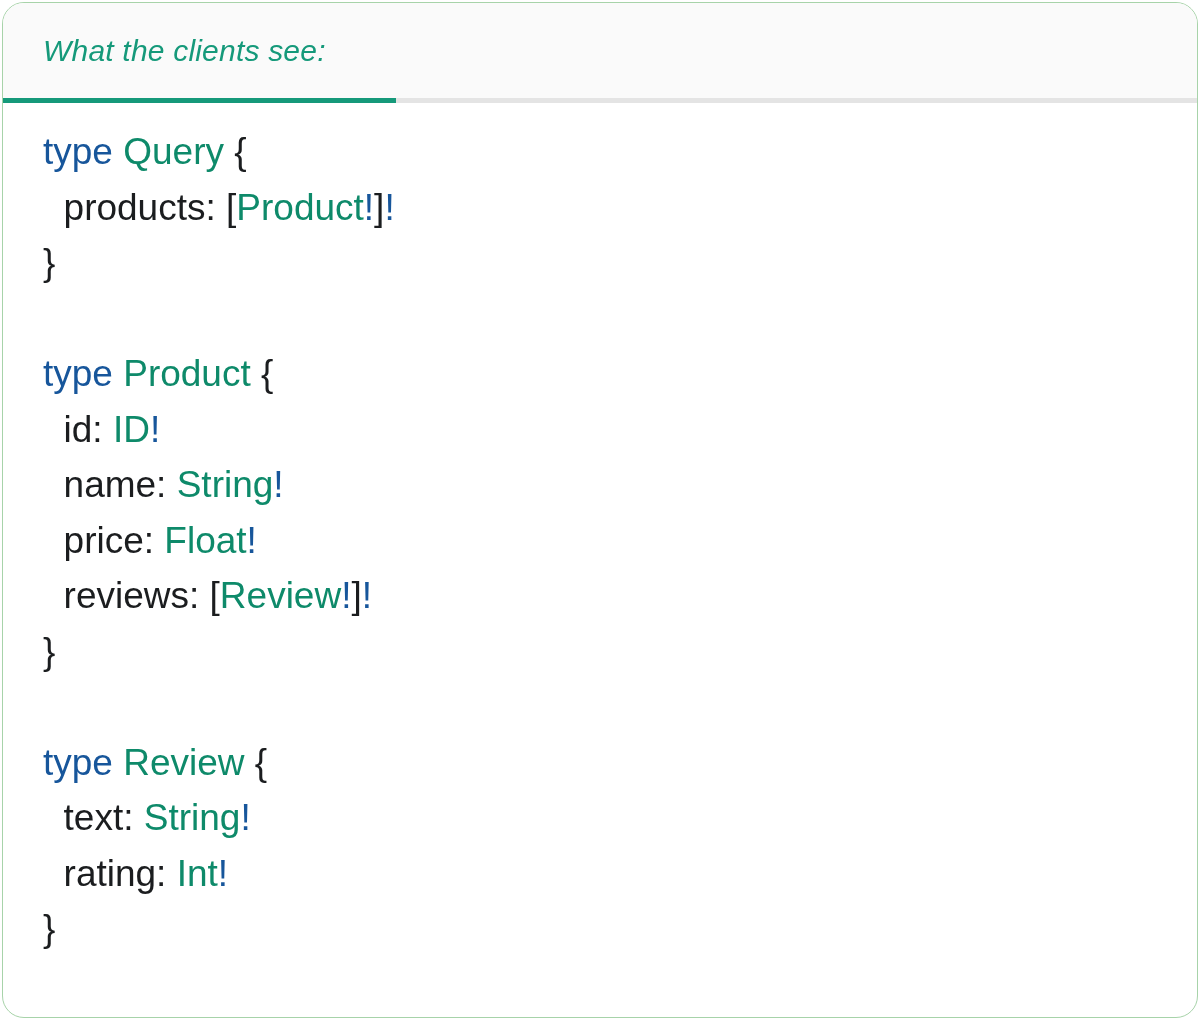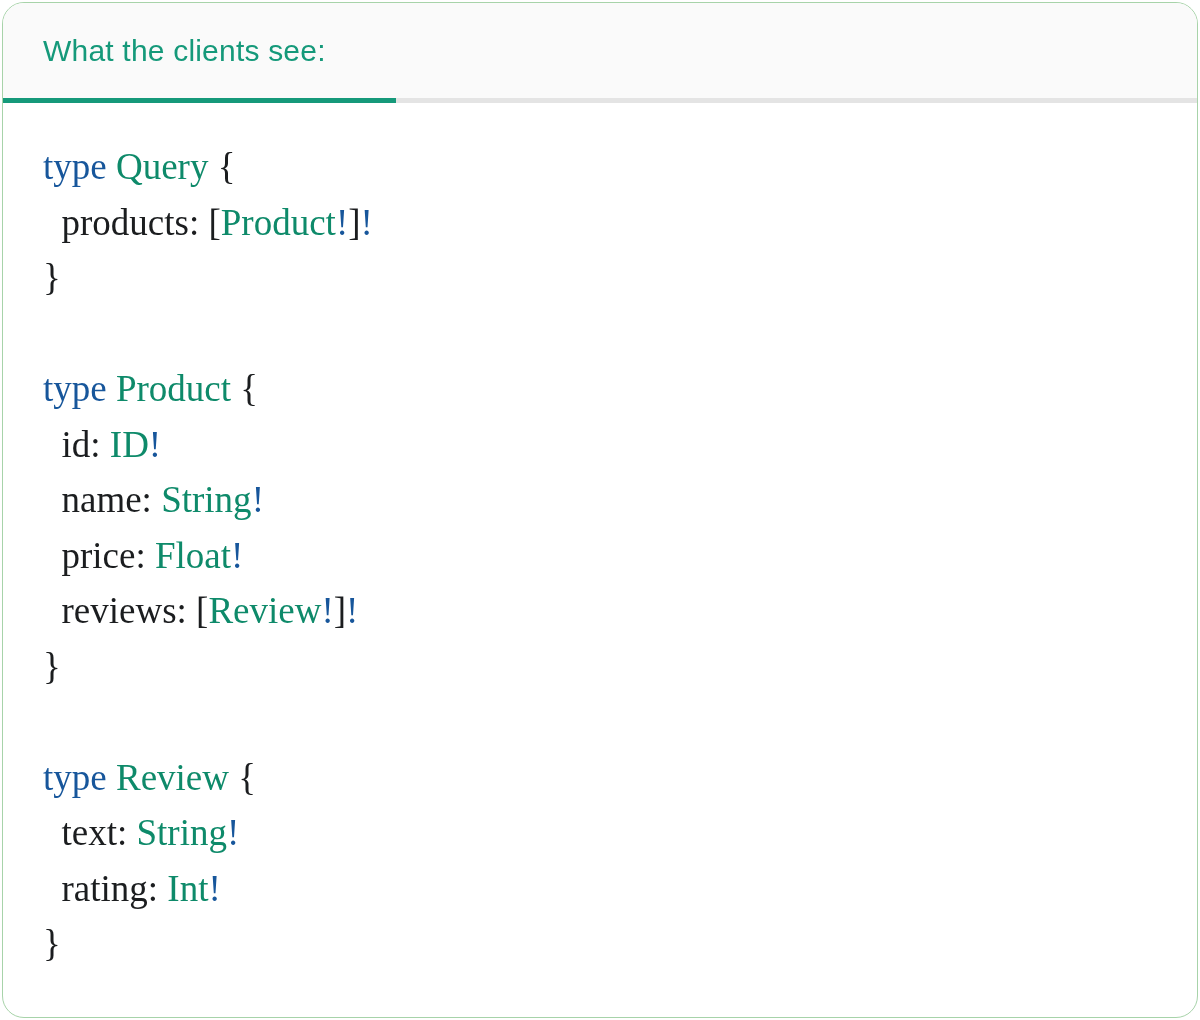--- a/index.html
+++ b/index.html
@@ -27,32 +27,33 @@
     display: flex;
     align-items: center;
     padding-left: 40px;
   }
   .tab-label {
     font-size: 30px;
     font-weight: 500;
     letter-spacing: 0.2px;
     color: var(--teal, #15997a);
     cursor: default;
+    font-style: italic;
   }
   .tab-indicator {
     position: absolute;
     left: 0;
     bottom: -5px;
     width: 393px;
     height: 5px;
     background: var(--teal, #15997a);
   }
   .code {
-    padding: 36px 40px 0 40px;
-    font-family: Liberation Serif, serif;
+    padding: 21px 40px 0 40px;
+    font-family: Liberation Sans, sans-serif;
     font-size: 37px;
     line-height: 55.5px;
     white-space: pre;
     color: var(--plain, #1b1d1f);
   }
   .code-line { height: 55.5px; }
   .tok-plain   { color: var(--plain, #1b1d1f); }
   .tok-type    { color: var(--ty, #0e8a6a); }
   .tok-keyword { color: var(--kw, #17569b); }
   .tok-bang    { color: var(--kw, #17569b); }

